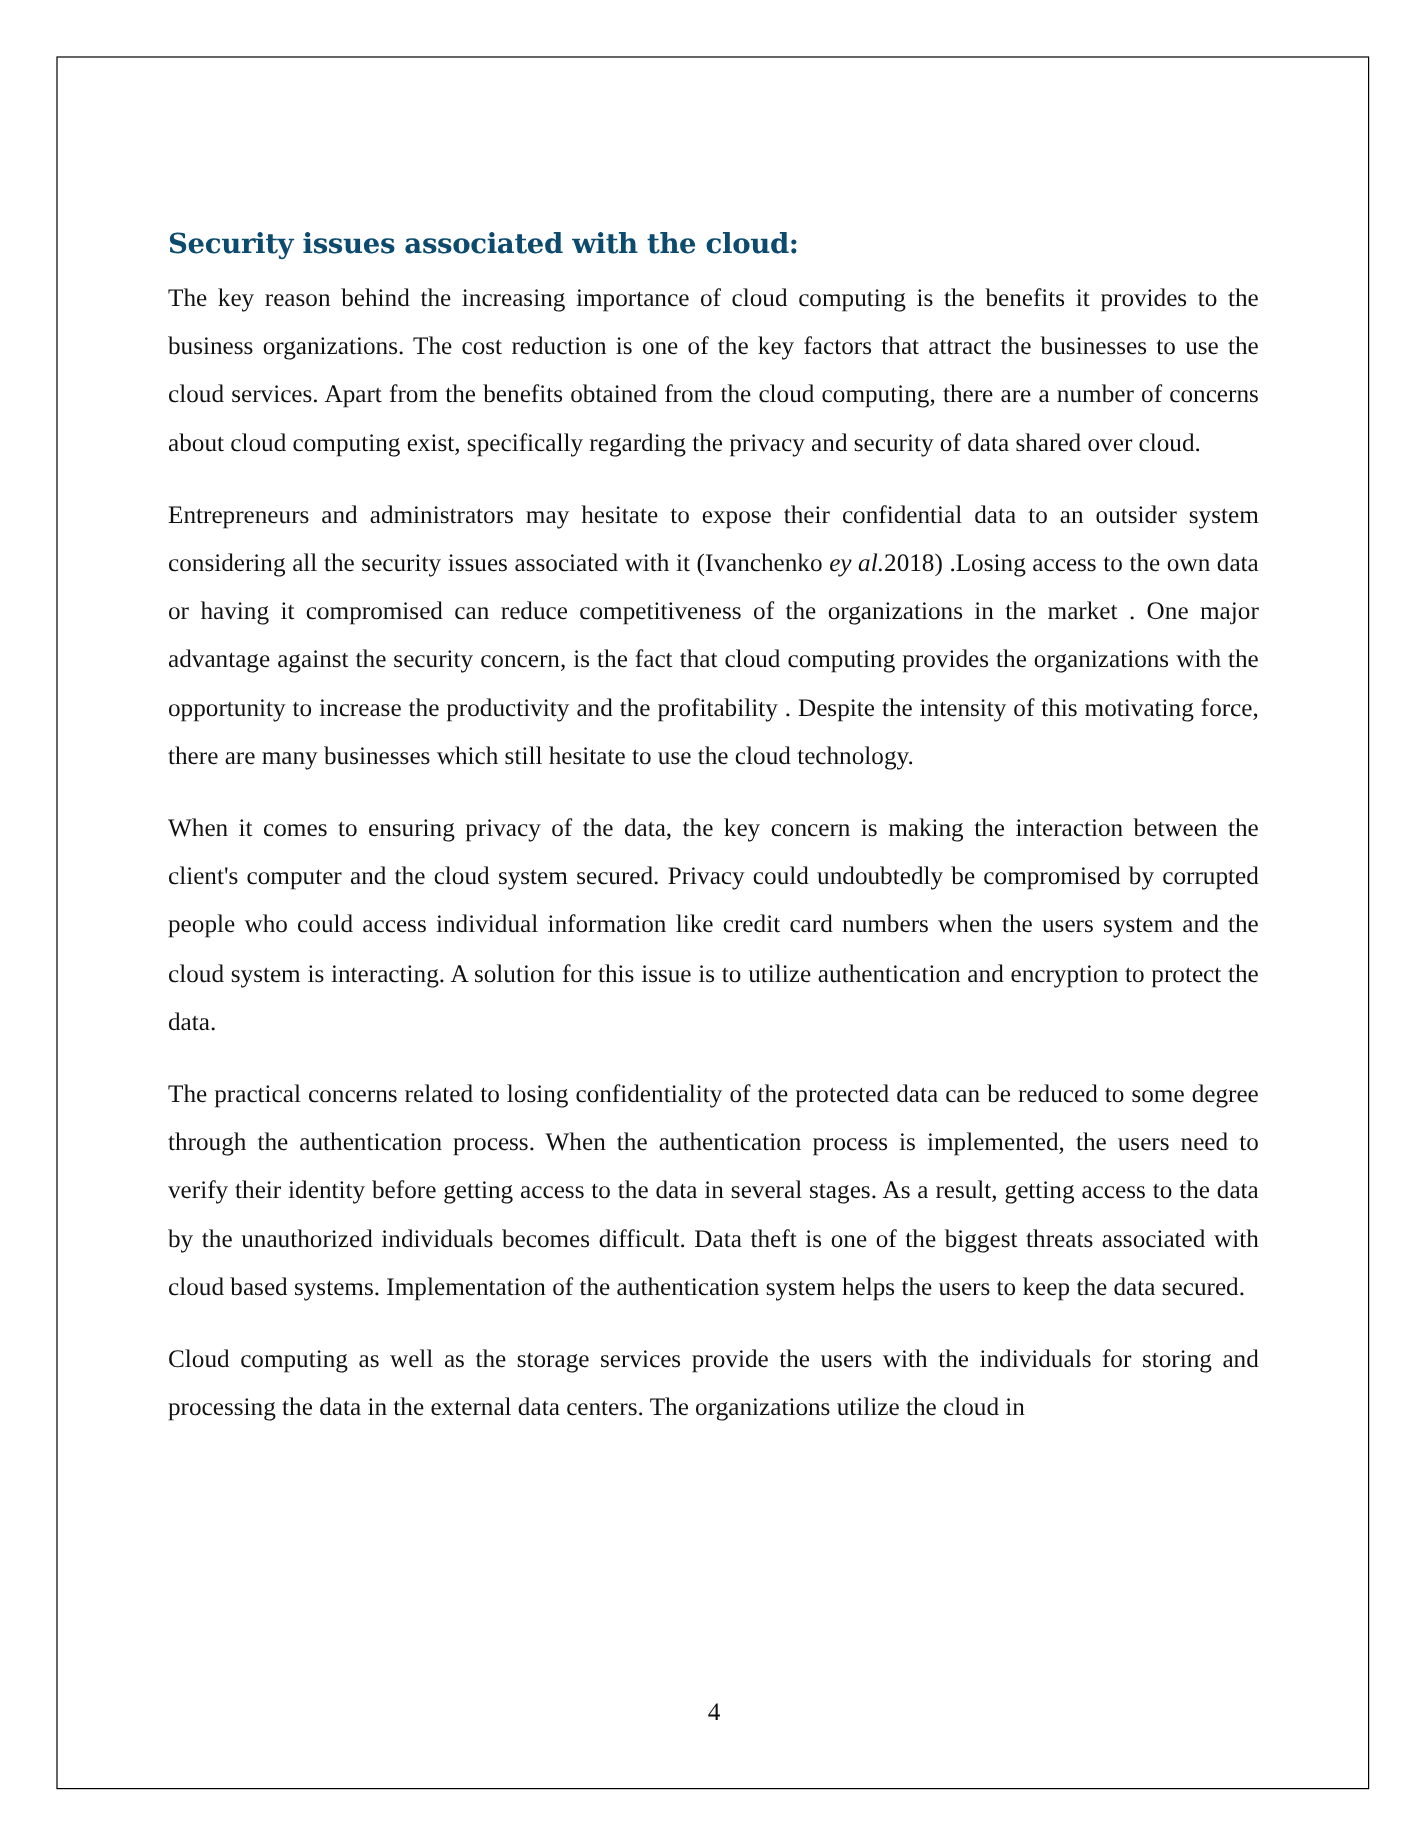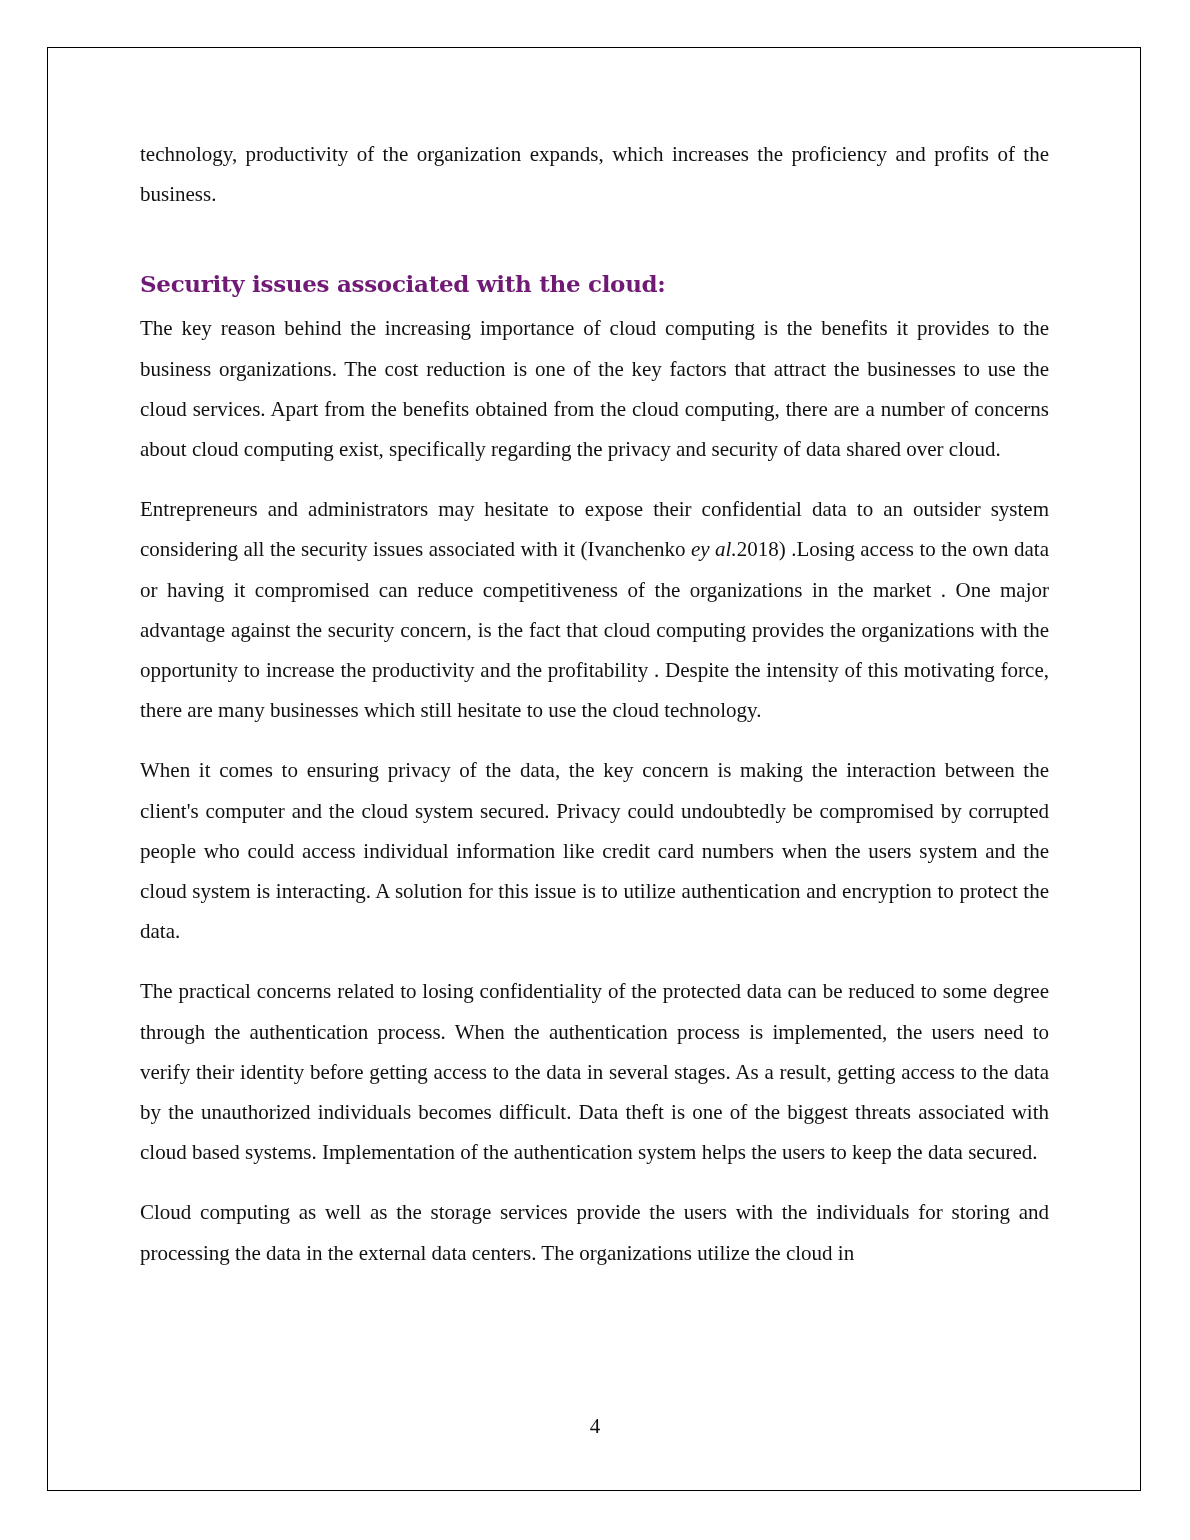--- a/index.html
+++ b/index.html
@@ -25,23 +25,22 @@
     position: absolute; top: 1414px; left: 0; width: 1190px; text-align: center;
     font-family: "Liberation Serif", serif; font-size: 21px; color: #111;
   }
 </style>
 </head>
 <body>
 
 <div class="page-border"></div>
 
 <div class="content">
-  <p class="lead">technology, productivity of the organization expands, which increases the proficiency and profits of the business.</p>
 
-  <h2 class="section" style="color: #701a75;">Security issues associated with the cloud:</h2>
+  <h2 class="section" style="color: #0c4a6e;">Security issues associated with the cloud:</h2>
 
   <p>The key reason behind the increasing importance of cloud computing is the benefits it provides to the business organizations. The cost reduction is one of the key factors that attract the businesses to use the cloud services. Apart from the benefits obtained from the cloud computing, there are a number of concerns about cloud computing exist, specifically regarding the privacy and security of data shared over cloud.</p>
 
   <p><span>Entrepreneurs and administrators may hesitate to expose their confidential data to an outsider system considering all the security issues associated with it (Ivanchenko </span><em>ey al.</em><span>2018) .Losing access to the own data or having it compromised can reduce competitiveness of the organizations in the market . One major advantage against the security concern, is the fact that cloud computing provides the organizations with the opportunity to increase the productivity and the profitability . Despite the intensity of this motivating force, there are many businesses which still hesitate to use the cloud technology.</span></p>
 
   <p>When it comes to ensuring privacy of the data, the key concern is making the interaction between the client's computer and the cloud system secured. Privacy could undoubtedly be compromised by corrupted people who could access individual information like credit card numbers when the users system and the cloud system is interacting. A solution for this issue is to utilize authentication and encryption to protect the data.</p>
 
   <p>The practical concerns related to losing confidentiality of the protected data can be reduced to some degree through the authentication process. When the authentication process is implemented, the users need to verify their identity before getting access to the data in several stages. As a result, getting access to the data by the unauthorized individuals becomes difficult. Data theft is one of the biggest threats associated with cloud based systems. Implementation of the authentication system helps the users to keep the data secured.</p>
 
   <p>Cloud computing as well as the storage services provide the users with the individuals for storing and processing the data in the external data centers. The organizations utilize the cloud in</p>

